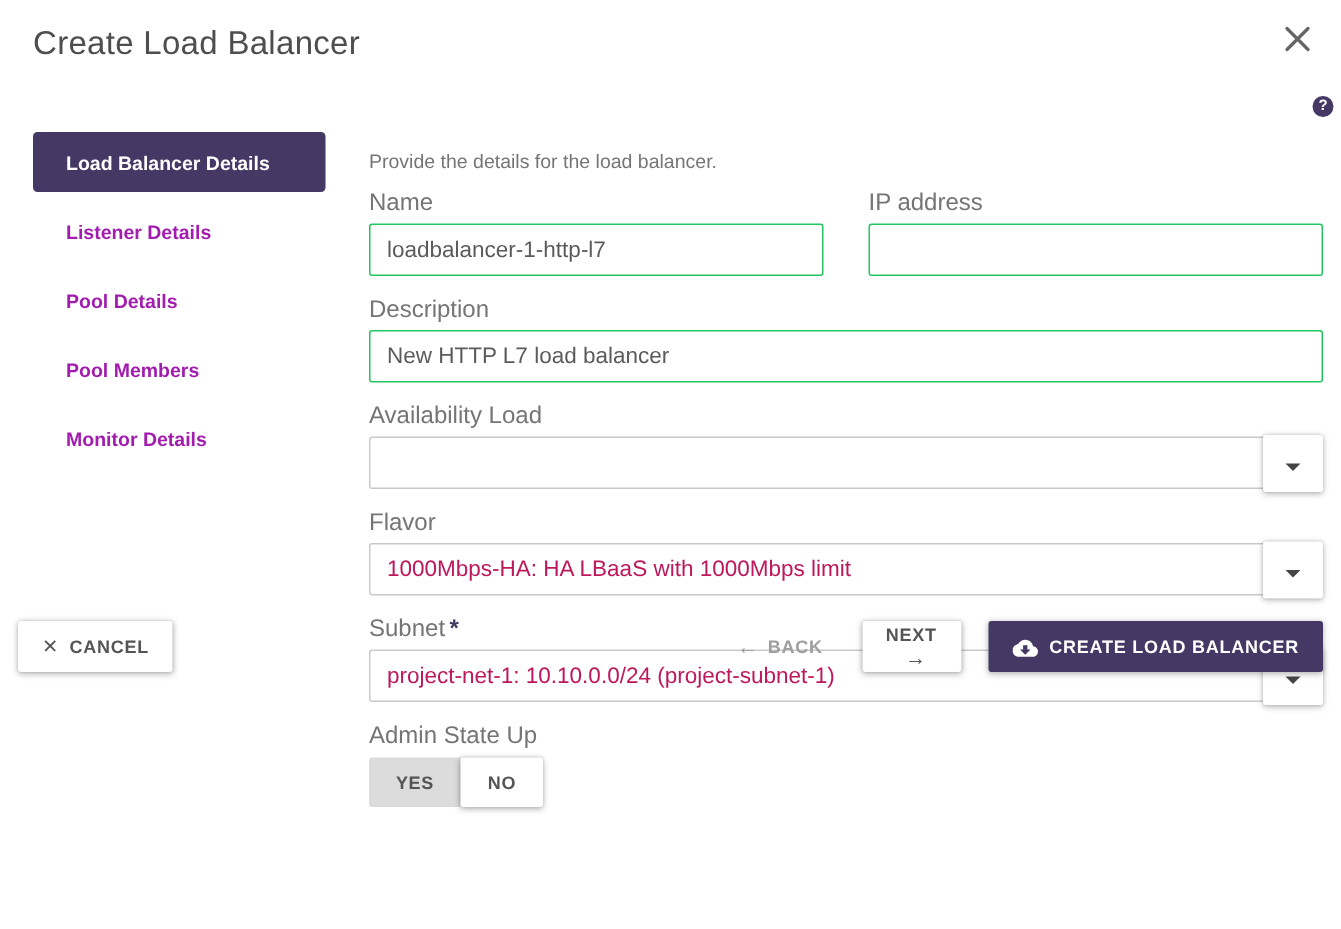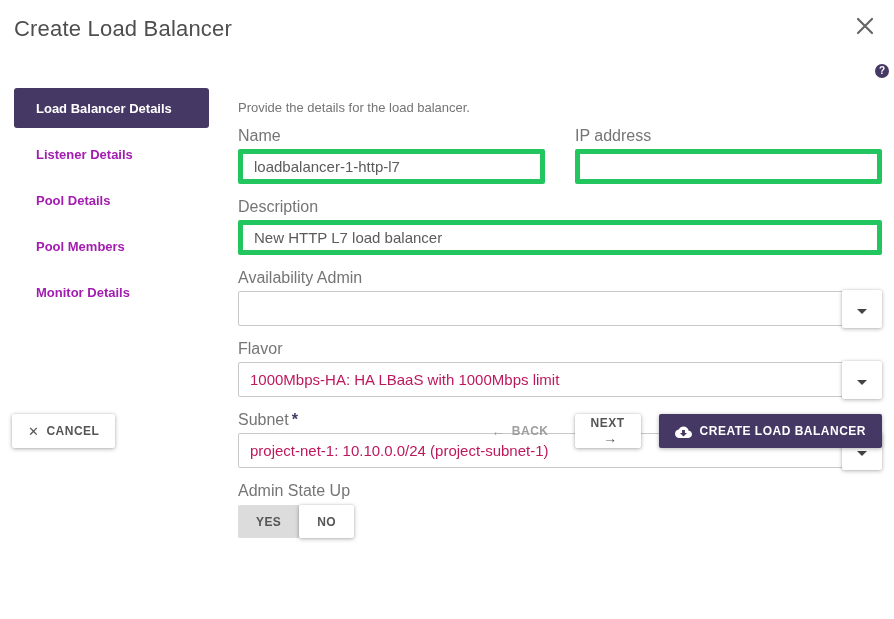--- a/index.html
+++ b/index.html
@@ -1,18 +1,18 @@
 <!DOCTYPE html>
 <html><head>
 <meta charset="utf-8">
 <style>
   * { margin:0; padding:0; box-sizing:border-box; }
   html,body { width:894px; height:619px; background:#fff; overflow:hidden;
               font-family:"Liberation Sans","DejaVu Sans",sans-serif; }
-  .modal { position:relative; width:894px; height:462px; background:#fff; }
+  .modal { position:relative; width:894px; height:462px; background:#fff;padding-left:8px; }
 
   
   .modal-header { position:relative; padding:16px 14px 0 14px; height:46px; }
   .dialog-title { font-size:22px; color:#4e4e4e; font-weight:normal; letter-spacing:.2px; }
   .close-btn { position:absolute; top:15px; right:17px; width:24px; height:24px;
                background:none; border:none; cursor:pointer; padding:0; }
   .help-btn { position:absolute; top:64px; right:5px; width:14px; height:14px;
               border:none; border-radius:50%; background:#453864; color:#fff;
               font-size:10px; font-weight:bold; line-height:14px; text-align:center;
               cursor:pointer; padding:0; }
@@ -24,21 +24,21 @@
           padding-left:22px; font-size:13px; font-weight:600; color:#a21caf;
           border-radius:3px; cursor:pointer; background:transparent; }
   .step.active { background:#453864; color:#fff; }
 
   .form-col { flex:1; margin-left:29px; margin-top:0; }
   .intro { font-size:13px; color:#757575; margin-bottom:14px; line-height:14px;margin-top:16px; }
 
   .field { margin-bottom:16px; }
   .field-label { display:block; font-size:16px; color:#757575; margin-bottom:6px; line-height:14px; }
   .req { color:#453864; font-weight:bold; margin-left:3px; }
-  .text-input { width:100%; height:35px; border:5px solid #22c55e; border-radius:2px;
+  .text-input { width:100%; height:35px; border:1px solid #22c55e; border-radius:2px;
                 padding:0 11px; font-size:15px; color:#5b5b5b; background:#fff; outline:none;
                 font-family:"Liberation Sans","DejaVu Sans",sans-serif; }
   .row-2 { display:flex; gap:30px; }
   .row-2 .field { flex:1; margin-bottom:16px; }
 
   
   .select-wrap { position:relative; }
   .select-box { width:100%; height:35px; border:1px solid #c9c9c9; border-radius:2px;
                 padding:0 48px 0 11px; font-size:15px; color:#be185d; line-height:33px;
                 background:#fff; white-space:nowrap; overflow:hidden; cursor:pointer; }
@@ -128,21 +128,21 @@
           <input class="text-input" type="text" value="" style="">
         </div>
       </div>
 
       <div class="field">
         <label class="field-label">Description</label>
         <input class="text-input" type="text" value="New HTTP L7 load balancer" style="">
       </div>
 
       <div class="field">
-        <label class="field-label">Availability Admin</label>
+        <label class="field-label">Availability Load</label>
         <div class="select-wrap">
           <div class="select-box"></div>
           <button class="caret-btn">
             <span class="caret-glyph"></span>
           </button>
         </div>
       </div>
 
       <div class="field">
         <label class="field-label">Flavor</label>

